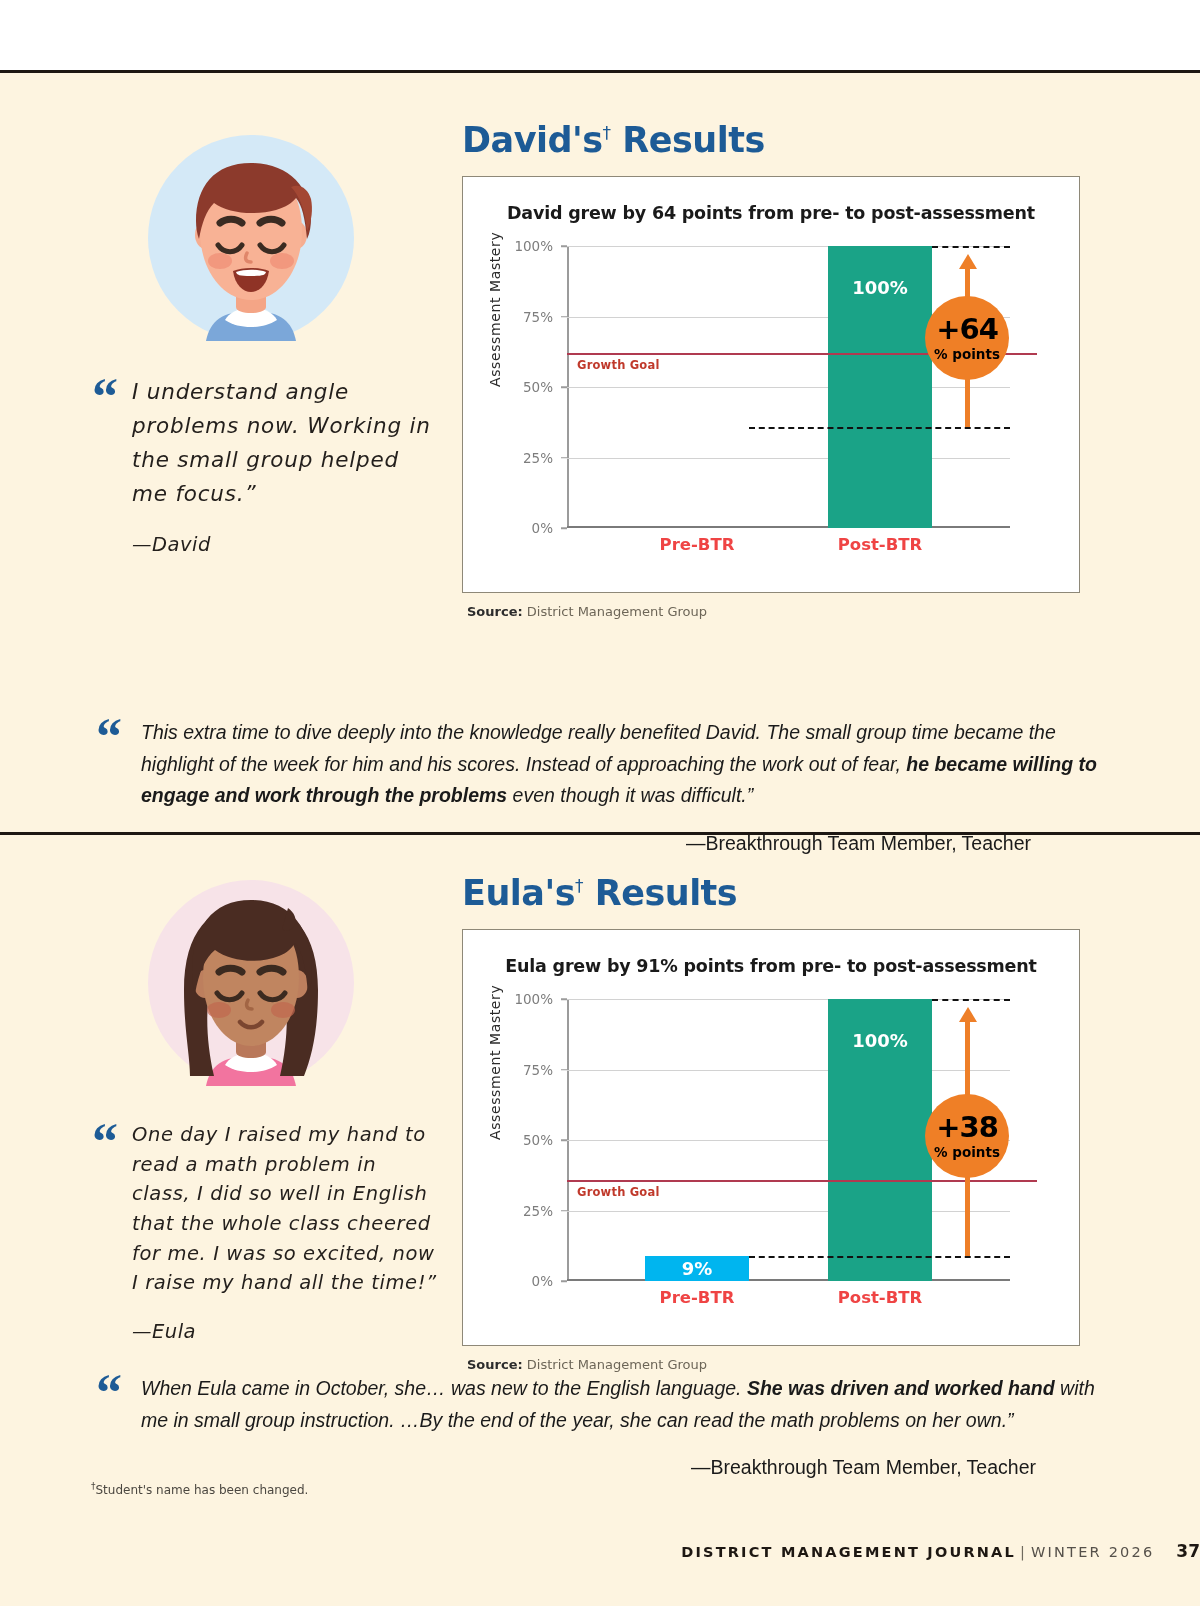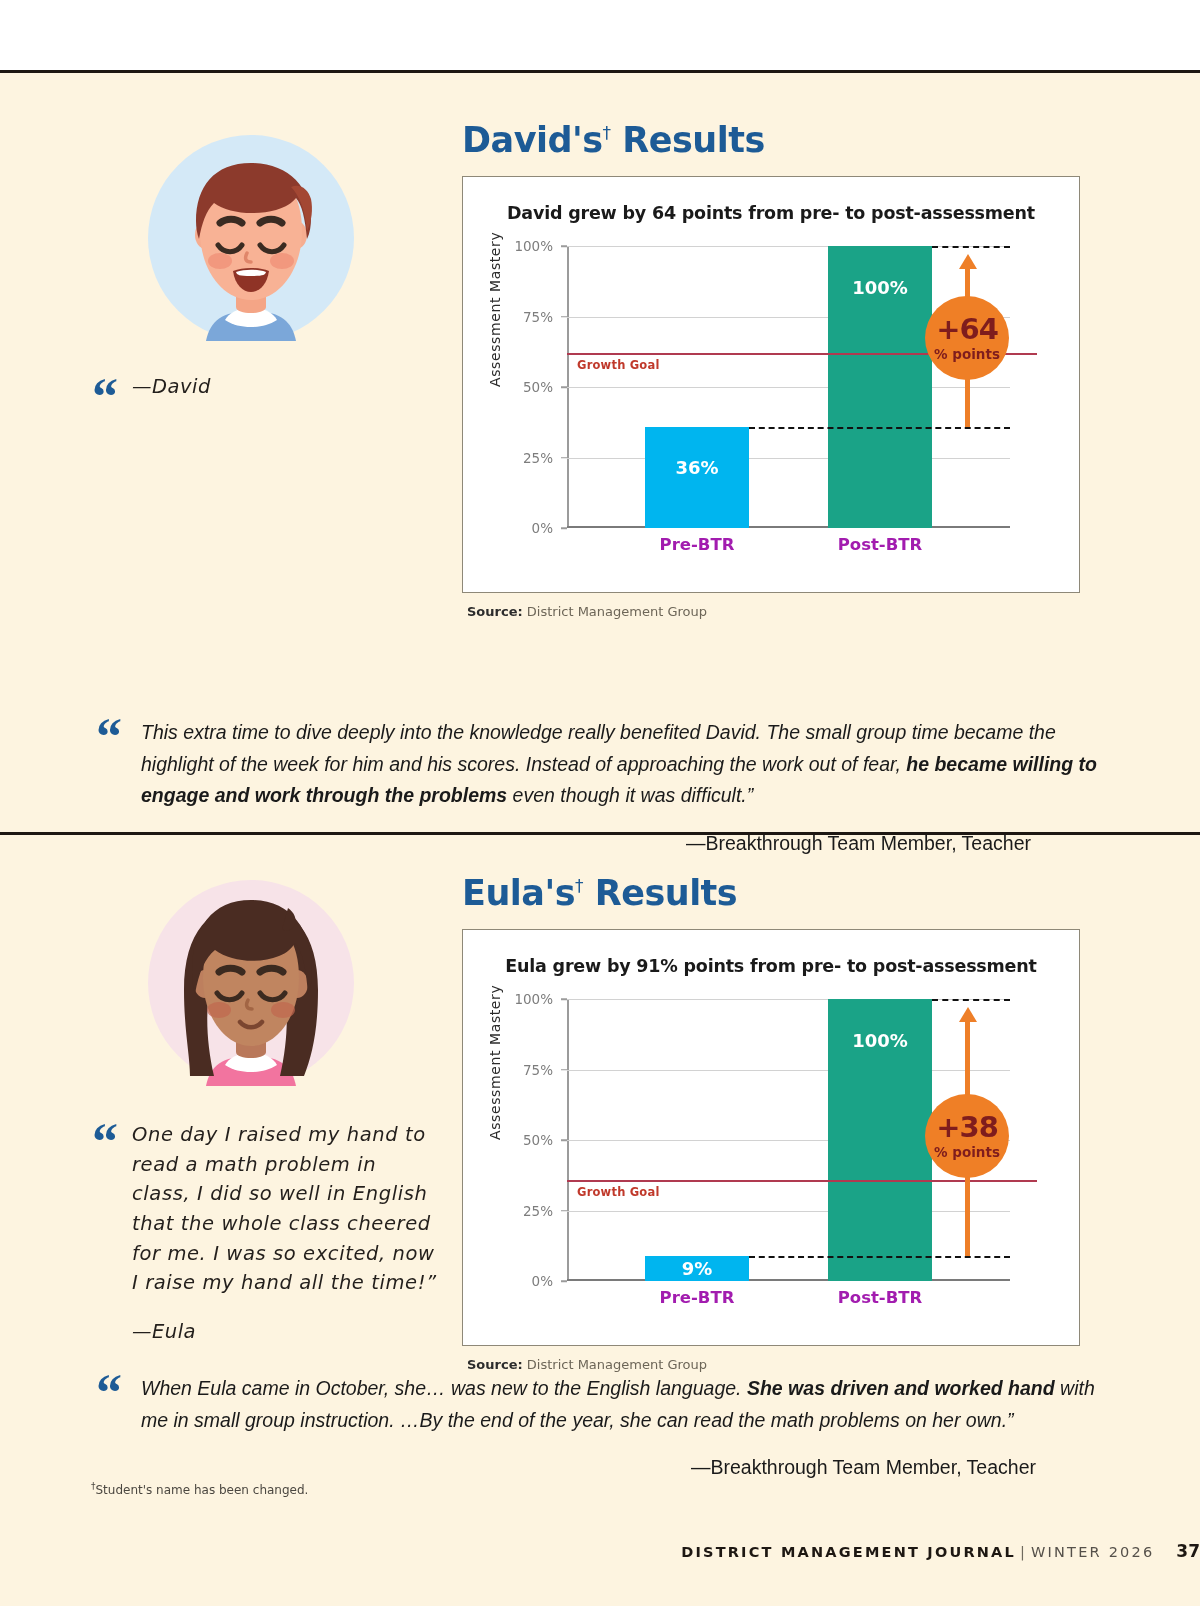--- a/index.html
+++ b/index.html
@@ -222,21 +222,21 @@
     border-left: 9px solid transparent;
     border-right: 9px solid transparent;
     border-bottom: 15px solid #ee7f28;
   }
 
   .badge {
     position: absolute;
     width: 84px; height: 84px;
     border-radius: 50%;
     background: #ef7f26;
-    color: #7f1d1d;
+    color: #000000;
     display: flex;
     flex-direction: column;
     align-items: center;
     justify-content: center;
     font-family: "DejaVu Sans", sans-serif;
     line-height: 1;
   }
   .badge .big { font-size: 29px; font-weight: 700; letter-spacing: -1px; }
   .badge .sub { font-size: 13.5px; font-weight: 700; margin-top: 4px; }
 
@@ -246,21 +246,21 @@
     top: 358px;
     width: 443px;
     height: 28px;
   }
   .xlabel {
     position: absolute;
     transform: translateX(-50%);
     font-family: "DejaVu Sans", sans-serif;
     font-weight: 700;
     font-size: 16.5px;
-    color: #a21caf;
+    color: #ef4444;
   }
 
   .source {
     margin-top: 11px;
     margin-left: 5px;
     font-family: "DejaVu Sans", sans-serif;
     font-size: 13px;
     color: #6d6658;
   }
   .source b { color: #2c2c2c; }
@@ -359,20 +359,21 @@
             <ellipse cx="134" cy="126" rx="12" ry="8" fill="#f08f77" opacity="0.75"></ellipse>
             <path d="M99 118 c -3 6 -1 9 4 9" stroke="#e0866a" stroke-width="3.5" fill="none" stroke-linecap="round"></path>
             <path d="M85 136 c 10 -4 26 -4 36 0 c -2 14 -10 21 -18 21 s -16 -7 -18 -21 z" fill="#8f3326"></path>
             <path d="M88 137 c 9 -3 21 -3 30 0 c -1 3 -3 4 -15 4 s -14 -1 -15 -4 z" fill="#ffffff"></path>
           </g>
         </svg>
       </div>
 
       <div class="student-quote">
         <span class="qmark">“</span>
+        <div class="hand">I understand angle problems now. Working in the small group helped me focus.”</div>
       </div>
       <div class="attrib indent">—David</div>
     </div>
 
     <div class="right-col david">
       <div class="results-title">
         <span>David's</span><sup>†</sup>
         <span>Results</span>
       </div>
 
@@ -395,23 +396,20 @@
           <div class="ytick" style="top:141px;">50%</div>
           <div class="ytick" style="top:211.5px;">25%</div>
           <div class="ytick" style="top:282px;">0%</div>
 
           <div class="ytick-mark" style="top:0px;"></div>
           <div class="ytick-mark" style="top:70.5px;"></div>
           <div class="ytick-mark" style="top:141px;"></div>
           <div class="ytick-mark" style="top:211.5px;"></div>
           <div class="ytick-mark" style="top:282px;"></div>
 
-          <div class="bar" style="left:78px; width:104px; height:101.5px; background:#00b5ef;">
-            <span class="bar-val" style="top:30px;">36%</span>
-          </div>
 
           <div class="bar" style="left:261px; width:104px; height:282px; background:#1aa387;">
             <span class="bar-val" style="top:31px;">100%</span>
           </div>
 
           <div class="dash" style="left:182px; top:180.5px; width:261px;"></div>
           <div class="dash" style="left:365px; top:0px; width:78px;"></div>
 
           <div class="goal-line" style="top:107px; width:470px;"></div>
           <div class="goal-label" style="top:112px;">Growth Goal</div>

